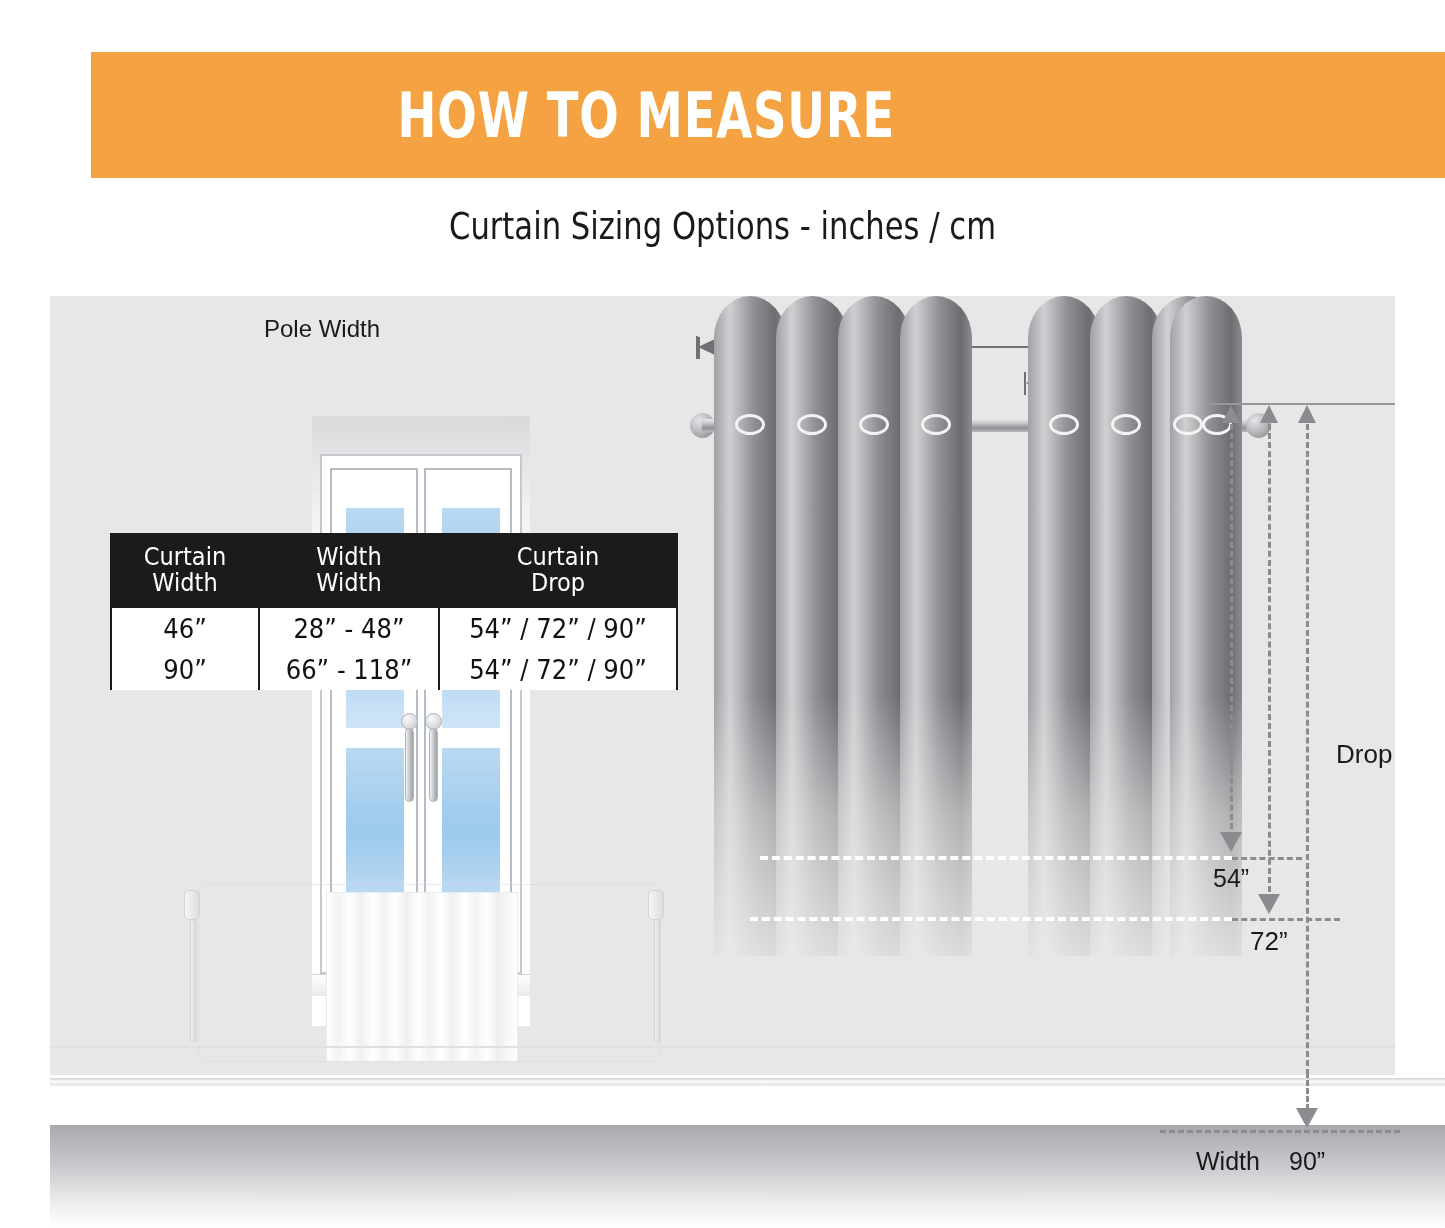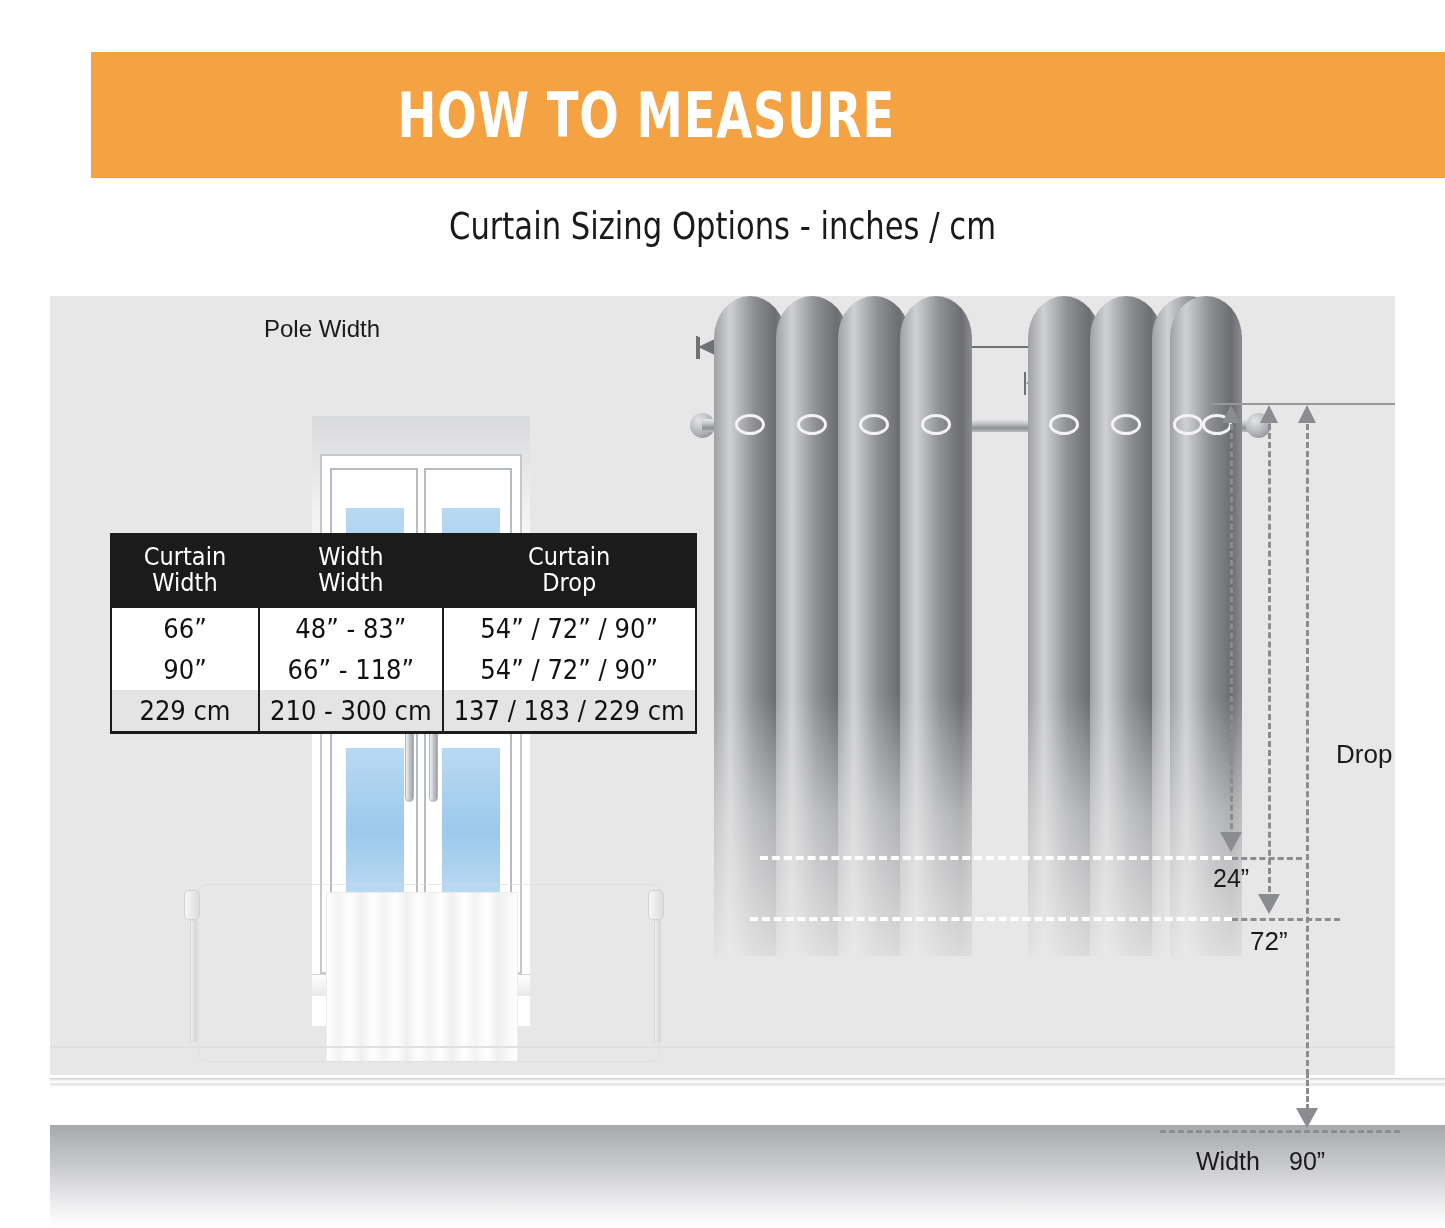--- a/index.html
+++ b/index.html
@@ -258,21 +258,21 @@
 
     <div class="dash-h" style="left:710px; top:560px; width:472px;"></div>
     <div class="dash-h gray" style="left:1182px; top:561px; width:70px;"></div>
 
     <div class="dash-h" style="left:700px; top:621px; width:482px;"></div>
     <div class="dash-h gray" style="left:1182px; top:622px; width:108px;"></div>
 
     <div class="arrowhead arrow-up" style="left:1172px; top:109px;"></div>
     <div class="dash-v" style="left:1180px; top:128px; height:405px;"></div>
     <div class="arrowhead arrow-down" style="left:1170px; top:536px;"></div>
-    <div class="dim-label" style="left:1163px; top:568px; font-size:25px;">24”</div>
+    <div class="dim-label" style="left:1163px; top:568px; font-size:25px;">54”</div>
 
     <div class="arrowhead arrow-up" style="left:1210px; top:109px;"></div>
     <div class="dash-v" style="left:1218px; top:128px; height:468px;"></div>
     <div class="arrowhead arrow-down" style="left:1208px; top:598px;"></div>
     <div class="dim-label" style="left:1200px; top:630px; font-size:26px;">72”</div>
 
     <div class="arrowhead arrow-up" style="left:1248px; top:109px;"></div>
     <div class="dash-v" style="left:1256px; top:128px; height:651px;"></div>
 
     <div class="dim-label" style="left:1286px; top:443px; font-size:26px;">Drop</div>
@@ -300,28 +300,23 @@
         <div>Width</div>
       </th>
       <th class="col-d">
         <div>Curtain</div>
         <div>Drop</div>
       </th>
     </tr>
   </thead>
   <tbody>
     <tr>
-      <td>66”</td>
-      <td>48” -  83”</td>
+      <td>46”</td>
+      <td>28” - 48”</td>
       <td>54” / 72” / 90”</td>
     </tr>
     <tr>
       <td>90”</td>
       <td>66” - 118”</td>
       <td>54” / 72” / 90”</td>
     </tr>
-    <tr class="shaded lastrow">
-      <td>229 cm</td>
-      <td>210 - 300 cm</td>
-      <td>137 / 183 / 229 cm</td>
-    </tr>
   </tbody>
 </table>
 
 </body></html>

